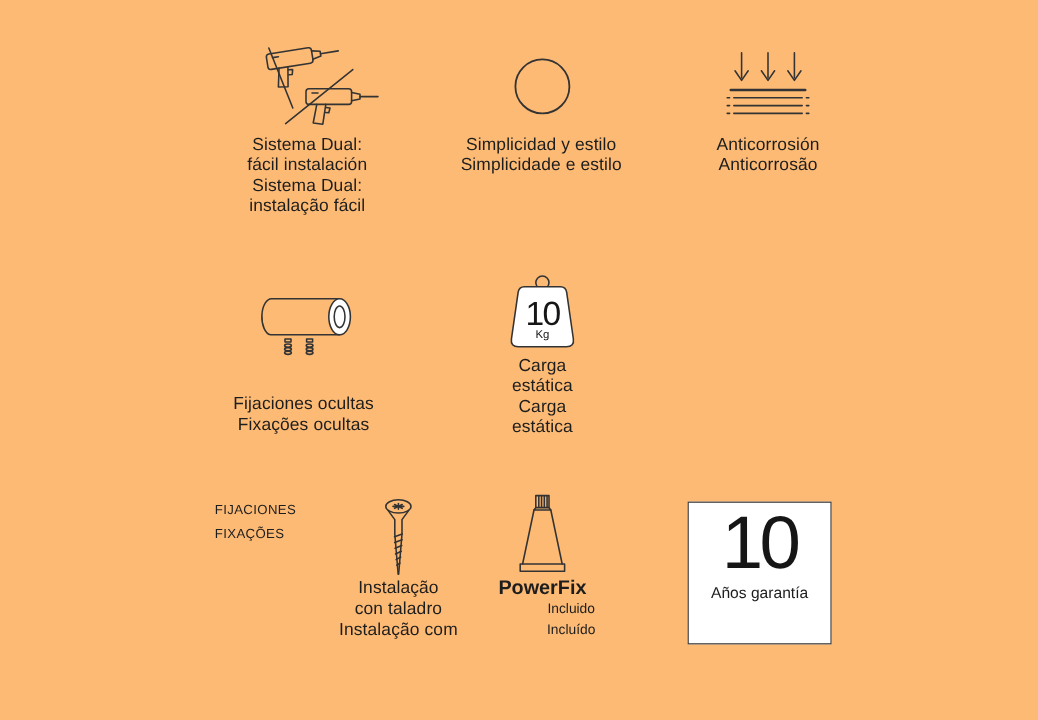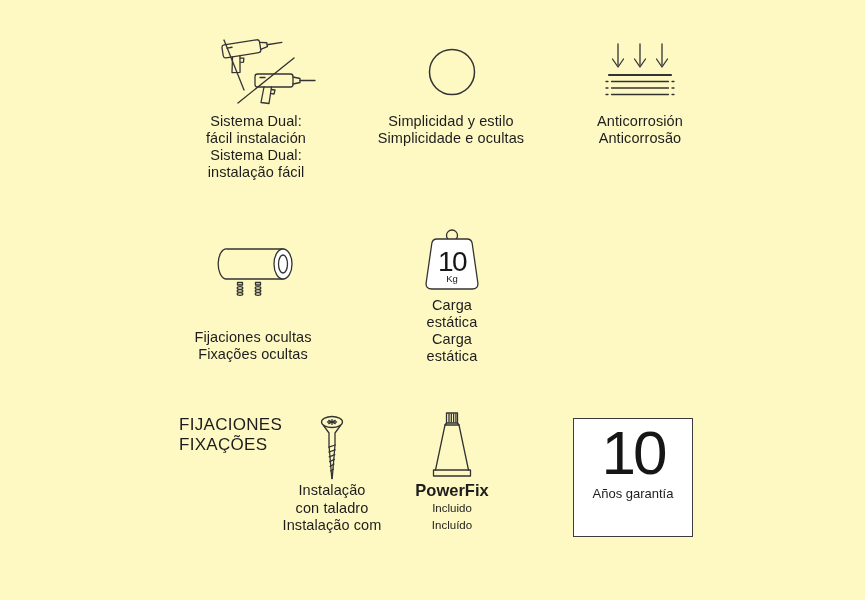--- a/index.html
+++ b/index.html
@@ -2,29 +2,29 @@
 <html><head>
 <meta charset="utf-8">
 <style>
   * { margin: 0; padding: 0; box-sizing: border-box; }
   html, body { background: #ffffff; }
   body {
     width: 865px; height: 600px;
     font-family: "Liberation Sans", sans-serif;
     color: #1d1d1d;
   }
-  .canvas { position: relative; width: 865px; height: 600px; background: #fef9c3; overflow: hidden; }
+  .canvas { position: relative; width: 865px; height: 600px; background: #fdba74; overflow: hidden; }
   .abs { position: absolute; }
   svg { display: block; overflow: visible; }
   .stroke { stroke: #333333; stroke-width: 1.3; fill: none; stroke-linecap: round; stroke-linejoin: round; }
   .stroke-fill { stroke: #333333; stroke-width: 1.3; fill: #ffffff; stroke-linecap: round; stroke-linejoin: round; }
   .caption { text-align: center; font-size: 14.5px; line-height: 17px; letter-spacing: 0.1px; color: #1d1d1d; }
   .caption-sm { text-align: center; font-size: 11.5px; line-height: 16.5px; color: #1d1d1d; }
   .title-md { text-align: center; font-size: 16.5px; line-height: 19px; color: #1d1d1d; }
-  .heading { font-size: 17px; line-height: 20px; letter-spacing: 0.3px; color: #1d1d1d; }
+  .heading { font-size: 11px; line-height: 20px; letter-spacing: 0.3px; color: #1d1d1d; }
   .guarantee-box {
     border: 1.5px solid #3c3c3c; background: #ffffff;
     text-align: center;
   }
   .guarantee-number { font-size: 62px; line-height: 64px; letter-spacing: -3px; margin-top: 2px; color: #161616; }
   .guarantee-line { font-size: 13px; line-height: 18.5px; color: #1d1d1d; }
   .svg-num { font-family: "Liberation Sans", sans-serif; fill: #161616; }
 </style>
 </head>
 <body>
@@ -52,21 +52,21 @@
     <div>fácil instalación</div>
     <div>Sistema Dual:</div>
     <div>instalação fácil</div>
   </div>
 
   <svg class="abs" style="left:427px; top:47px;" width="50" height="50" viewBox="0 0 50 50">
     <circle class="stroke" cx="25" cy="25" r="22.5" style="stroke-width:1.5"></circle>
   </svg>
   <div class="abs caption" style="left:361px; top:113px; width:180px;">
     <div>Simplicidad y estilo</div>
-    <div>Simplicidade e ocultas</div>
+    <div>Simplicidade e estilo</div>
   </div>
 
   <svg class="abs" style="left:604px; top:41px;" width="72" height="58" viewBox="0 0 72 58">
     <g class="stroke">
       <line x1="14" y1="3" x2="14" y2="24"></line>
       <path d="M8.5,18 L14,26 L19.5,18"></path>
       <line x1="36" y1="3" x2="36" y2="24"></line>
       <path d="M30.5,18 L36,26 L41.5,18"></path>
       <line x1="58" y1="3" x2="58" y2="24"></line>
       <path d="M52.5,18 L58,26 L63.5,18"></path>
@@ -150,21 +150,21 @@
       <line x1="19" y1="4.8" x2="19" y2="13.2"></line>
       <line x1="21.3" y1="4.8" x2="21.3" y2="13.2"></line>
       <line x1="23.6" y1="4.8" x2="23.6" y2="13.2"></line>
       <line x1="25.9" y1="4.8" x2="25.9" y2="13.2"></line>
       <path d="M16.5,14 L15,16 L29,16 L27.5,14"></path>
       <path d="M15,16 L5.5,61 M29,16 L38.5,61"></path>
       <rect x="3.5" y="61" width="37" height="6"></rect>
     </g>
   </svg>
   <div class="abs title-md" style="left:397px; top:481px; width:110px;font-weight:bold;">PowerFix</div>
-  <div class="abs caption-sm" style="left:397px; top:500px; width:110px;">
+  <div class="abs caption-sm" style="left:421px; top:500px; width:110px;">
     <div>Incluido</div>
     <div>Incluído</div>
   </div>
 
   <div class="abs guarantee-box" style="left:573px; top:418px; width:120px; height:119px;">
     <div class="guarantee-number">10</div>
     <div class="guarantee-line">Años garantía</div>
   </div>
 
 </div>

